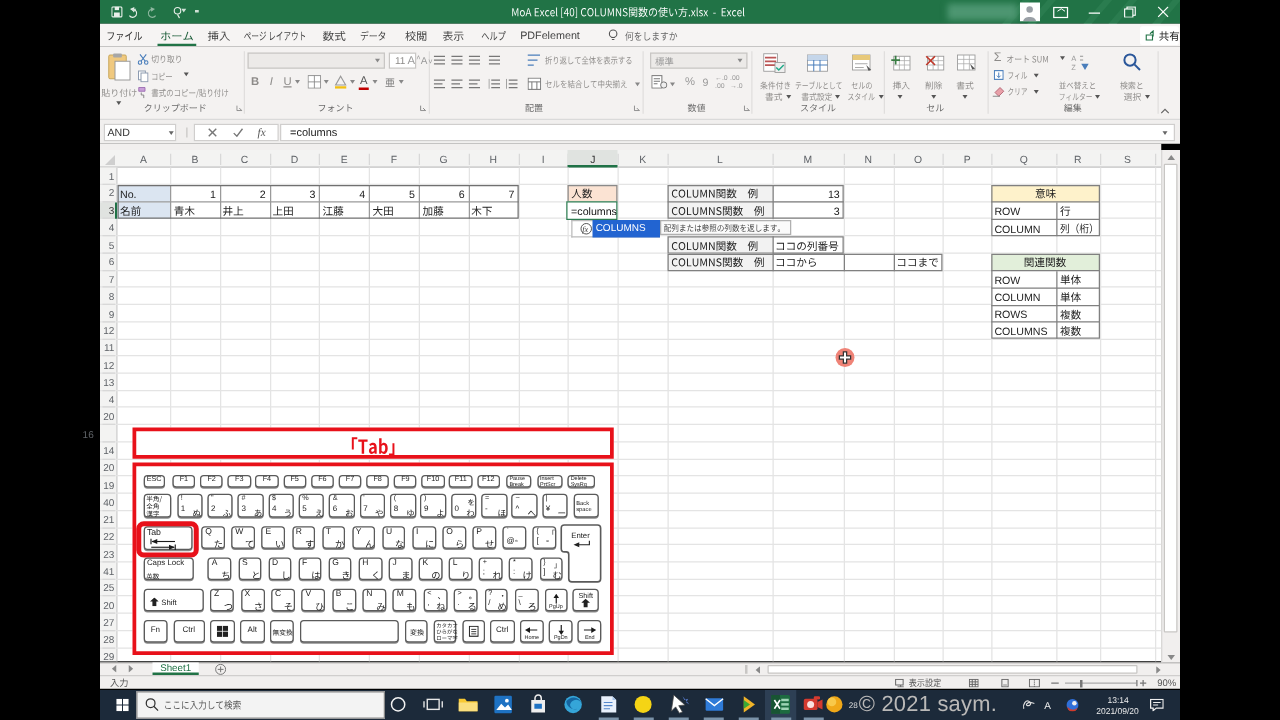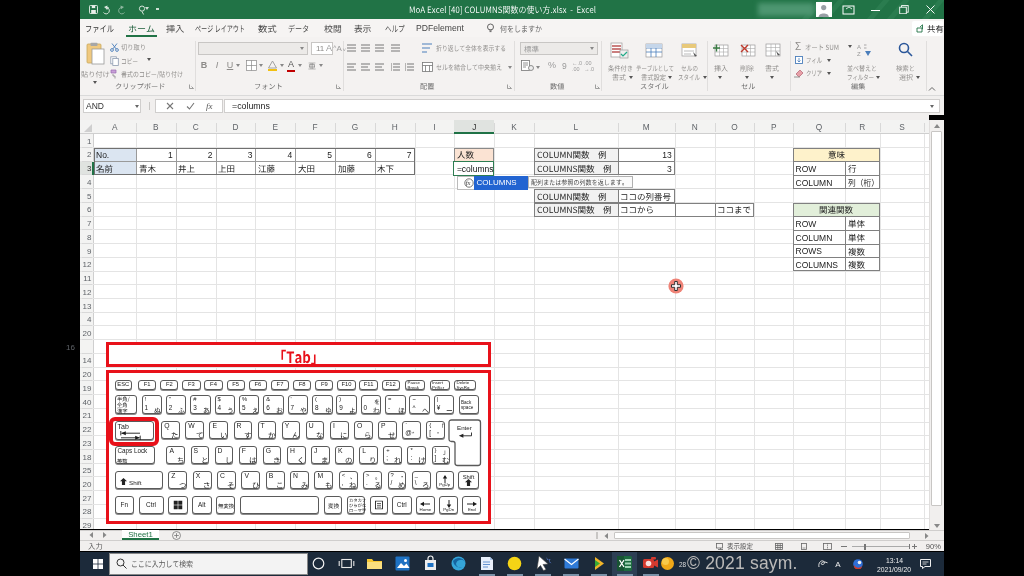--- a/index.html
+++ b/index.html
@@ -946,21 +946,21 @@
 <div class="ab" style="left:91.5px;top:384.8px;font-family:'Liberation Sans', sans-serif;font-size:8.0px;line-height:1;color:#5f6368;white-space:nowrap;transform:translateX(-100%);">19</div>
 <div class="ab" style="left:80.00px;top:407.80px;width:849.00px;height:1.00px;background:#e4e4e4"></div>
 <div class="ab" style="left:91.5px;top:398.6px;font-family:'Liberation Sans', sans-serif;font-size:8.0px;line-height:1;color:#5f6368;white-space:nowrap;transform:translateX(-100%);">40</div>
 <div class="ab" style="left:80.00px;top:421.53px;width:849.00px;height:1.00px;background:#e4e4e4"></div>
 <div class="ab" style="left:91.5px;top:412.3px;font-family:'Liberation Sans', sans-serif;font-size:8.0px;line-height:1;color:#5f6368;white-space:nowrap;transform:translateX(-100%);">21</div>
 <div class="ab" style="left:80.00px;top:435.26px;width:849.00px;height:1.00px;background:#e4e4e4"></div>
 <div class="ab" style="left:91.5px;top:426.0px;font-family:'Liberation Sans', sans-serif;font-size:8.0px;line-height:1;color:#5f6368;white-space:nowrap;transform:translateX(-100%);">22</div>
 <div class="ab" style="left:80.00px;top:448.99px;width:849.00px;height:1.00px;background:#e4e4e4"></div>
 <div class="ab" style="left:91.5px;top:439.8px;font-family:'Liberation Sans', sans-serif;font-size:8.0px;line-height:1;color:#5f6368;white-space:nowrap;transform:translateX(-100%);">23</div>
 <div class="ab" style="left:80.00px;top:462.72px;width:849.00px;height:1.00px;background:#e4e4e4"></div>
-<div class="ab" style="left:91.5px;top:453.5px;font-family:'Liberation Sans', sans-serif;font-size:8.0px;line-height:1;color:#5f6368;white-space:nowrap;transform:translateX(-100%);">18</div>
+<div class="ab" style="left:91.5px;top:453.5px;font-family:'Liberation Sans', sans-serif;font-size:8.0px;line-height:1;color:#5f6368;white-space:nowrap;transform:translateX(-100%);">41</div>
 <div class="ab" style="left:80.00px;top:476.45px;width:849.00px;height:1.00px;background:#e4e4e4"></div>
 <div class="ab" style="left:91.5px;top:467.2px;font-family:'Liberation Sans', sans-serif;font-size:8.0px;line-height:1;color:#5f6368;white-space:nowrap;transform:translateX(-100%);">25</div>
 <div class="ab" style="left:80.00px;top:490.18px;width:849.00px;height:1.00px;background:#e4e4e4"></div>
 <div class="ab" style="left:91.5px;top:480.9px;font-family:'Liberation Sans', sans-serif;font-size:8.0px;line-height:1;color:#5f6368;white-space:nowrap;transform:translateX(-100%);">20</div>
 <div class="ab" style="left:80.00px;top:503.91px;width:849.00px;height:1.00px;background:#e4e4e4"></div>
 <div class="ab" style="left:91.5px;top:494.7px;font-family:'Liberation Sans', sans-serif;font-size:8.0px;line-height:1;color:#5f6368;white-space:nowrap;transform:translateX(-100%);">27</div>
 <div class="ab" style="left:80.00px;top:517.64px;width:849.00px;height:1.00px;background:#e4e4e4"></div>
 <div class="ab" style="left:91.5px;top:508.4px;font-family:'Liberation Sans', sans-serif;font-size:8.0px;line-height:1;color:#5f6368;white-space:nowrap;transform:translateX(-100%);">28</div>
 <div class="ab" style="left:80.00px;top:531.37px;width:849.00px;height:1.00px;background:#e4e4e4"></div>
 <div class="ab" style="left:91.5px;top:522.1px;font-family:'Liberation Sans', sans-serif;font-size:8.0px;line-height:1;color:#5f6368;white-space:nowrap;transform:translateX(-100%);">29</div>

